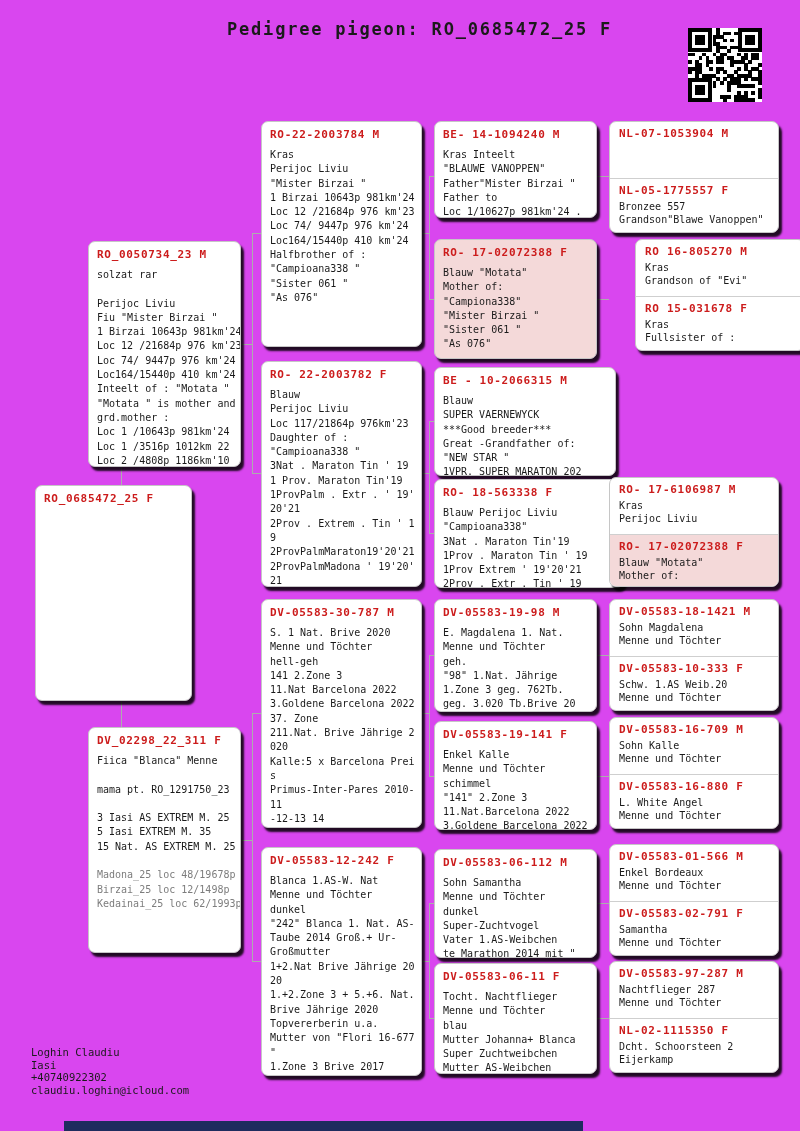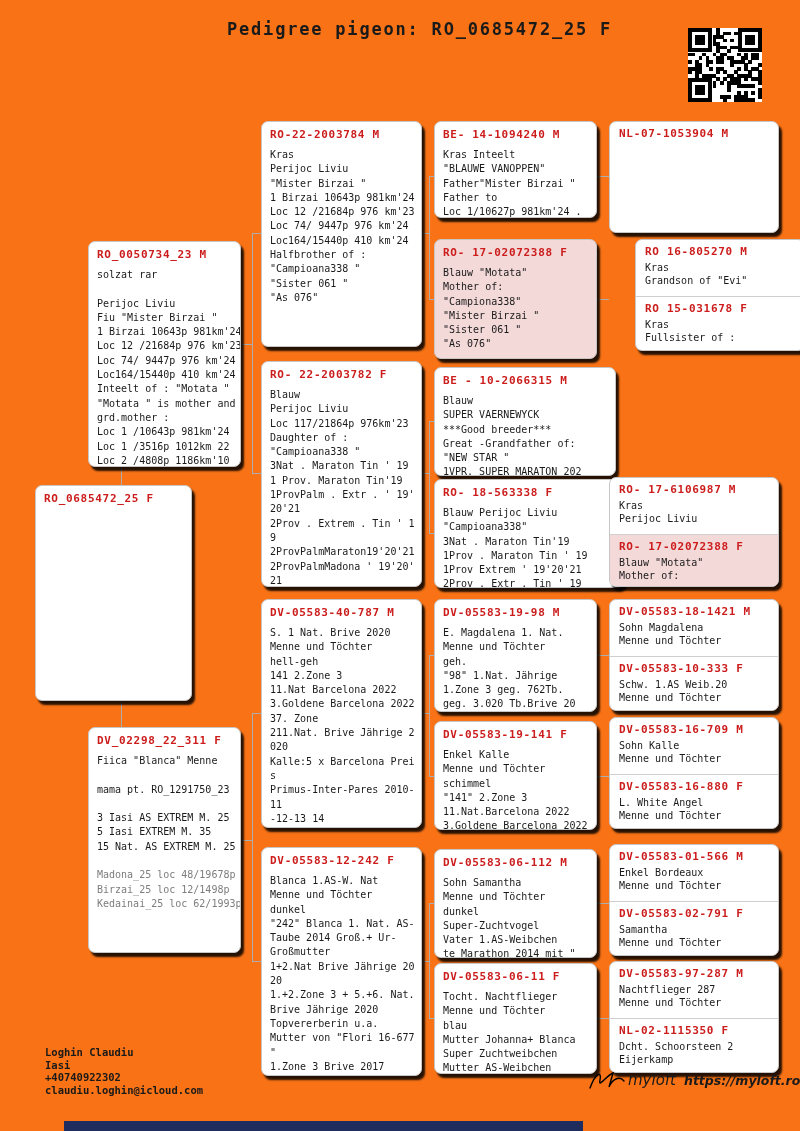--- a/index.html
+++ b/index.html
@@ -1,37 +1,37 @@
 <!DOCTYPE html>
 <html><head>
 <meta charset="utf-8">
 <style>
   html,body{margin:0;padding:0;background:#fff;}
-  .page{position:relative;width:800px;height:1131px;background:#f97316;overflow:hidden;
+  .page{position:relative;width:800px;height:1131px;background:#d946ef;overflow:hidden;
         font-family:"DejaVu Sans Mono","Liberation Mono",monospace;color:#1a1a1a;}
   .title{position:absolute;left:227px;top:19px;font-size:17px;font-weight:bold;letter-spacing:1.8px;white-space:nowrap;}
   .qr{position:absolute;left:688px;top:28px;width:74px;height:74px;background:#fff;}
   .finder{position:absolute;width:24px;height:24px;border:4px solid #000;box-sizing:border-box;}
   .finder::after{content:"";position:absolute;left:3px;top:3px;width:10px;height:10px;background:#000;}
   .f-tl{left:0;top:0}.f-tr{right:0;top:0}.f-bl{left:0;bottom:0}
   .cline{position:absolute;background:#adadad;}
   .pbox{position:absolute;background:#fff;border:1px solid #c6c6c6;border-radius:7px;
         box-shadow:3px 4px 2px rgba(0,0,0,0.85);padding:6px 8px;box-sizing:border-box;overflow:hidden;}
   .pbox.pink{background:#f4d9d9;}
   .ring{color:#cc1c1c;font-weight:bold;font-size:11px;letter-spacing:0.7px;margin-bottom:7px;white-space:nowrap;}
   .body .ln{font-size:10px;line-height:14.3px;white-space:pre;}
   .body.muted .ln{color:#7d7d7d;}
   .pair{position:absolute;width:170px;background:#fff;border:1px solid #c6c6c6;border-radius:7px;
         box-shadow:3px 4px 2px rgba(0,0,0,0.85);box-sizing:border-box;overflow:hidden;}
   .half{height:56px;padding:5px 9px;box-sizing:border-box;overflow:hidden;}
   .half + .half{border-top:1px solid #cfcfcf;}
   .half.pink{background:#f4d9d9;}
   .half .ring{margin-bottom:3px;}
   .half .ln{font-size:10px;line-height:13.4px;white-space:pre;}
-  .footer{position:absolute;left:45px;top:1046px;font-weight:bold;font-size:10.5px;line-height:12.5px;}
+  .footer{position:absolute;left:31px;top:1046px;font-weight:normal;font-size:10.5px;line-height:12.5px;}
   .brand{position:absolute;left:588px;top:1068px;display:flex;align-items:center;}
   .brand .logo-text{font-family:"DejaVu Sans","Liberation Sans",sans-serif;font-style:italic;font-size:15px;margin-left:2px;}
   .brand .url{font-family:"DejaVu Sans","Liberation Sans",sans-serif;font-style:italic;font-weight:bold;font-size:12.5px;margin-left:8px;}
   .edge-bar{position:absolute;left:64px;top:1121px;width:519px;height:10px;background:#1e2c5e;}
 </style>
 </head>
 <body>
 
 <div class="page">
 
@@ -283,21 +283,21 @@
         <div class="ln">1ProvPalm . Extr . ' 19'</div>
         <div class="ln">20'21</div>
         <div class="ln">2Prov . Extrem . Tin ' 1</div>
         <div class="ln">9</div>
         <div class="ln">2ProvPalmMaraton19'20'21</div>
         <div class="ln">2ProvPalmMadona ' 19'20'</div>
         <div class="ln">21</div>
       </div>
   </div>
   <div class="pbox" style="left:261px;top:599px;width:161px;height:229px">
-    <div class="ring">DV-05583-40-787 M</div>
+    <div class="ring">DV-05583-30-787 M</div>
     <div class="body">
         <div class="ln">S. 1 Nat. Brive 2020</div>
         <div class="ln">Menne und Töchter</div>
         <div class="ln">hell-geh</div>
         <div class="ln">141 2.Zone 3</div>
         <div class="ln">11.Nat Barcelona 2022</div>
         <div class="ln">3.Goldene Barcelona 2022</div>
         <div class="ln">37. Zone</div>
         <div class="ln">211.Nat. Brive Jährige 2</div>
         <div class="ln">020</div>
@@ -414,20 +414,27 @@
         <div class="ln">Mutter Johanna+ Blanca</div>
         <div class="ln">Super Zuchtweibchen</div>
         <div class="ln">Mutter AS-Weibchen</div>
       </div>
   </div>
 
   <div class="pair" style="left:609px;top:121px;height:112px">
     <div class="half">
       <div class="ring">NL-07-1053904 M</div>
     </div>
+    <div class="half">
+      <div class="ring">NL-05-1775557 F</div>
+      <div class="body">
+          <div class="ln">Bronzee 557</div>
+          <div class="ln">Grandson"Blawe Vanoppen"</div>
+        </div>
+    </div>
   </div>
   <div class="pair" style="left:635px;top:239px;height:112px">
     <div class="half">
       <div class="ring">RO 16-805270 M</div>
       <div class="body">
           <div class="ln">Kras</div>
           <div class="ln">Grandson of "Evi"</div>
         </div>
     </div>
     <div class="half">
@@ -519,23 +526,16 @@
     </div>
   </div>
 
   <div class="footer">
     <div>Loghin Claudiu</div>
     <div>Iasi</div>
     <div>+40740922302</div>
     <div>claudiu.loghin@icloud.com</div>
   </div>
 
-  <div class="brand">
-    <svg width="38" height="24" viewBox="0 0 38 24">
-      <path d="M2 20 C 8 4, 14 3, 12 12 C 10 21, 19 7, 25 5 L 21 19 C 25 10, 32 8, 36 13" stroke="#000" fill="none" stroke-width="1.4" stroke-linecap="round"></path>
-    </svg>
-    <span class="logo-text">myloft</span>
-    <span class="url">https://myloft.ro</span>
-  </div>
 
   <div class="edge-bar"></div>
 
 </div>
 
 </body></html>

